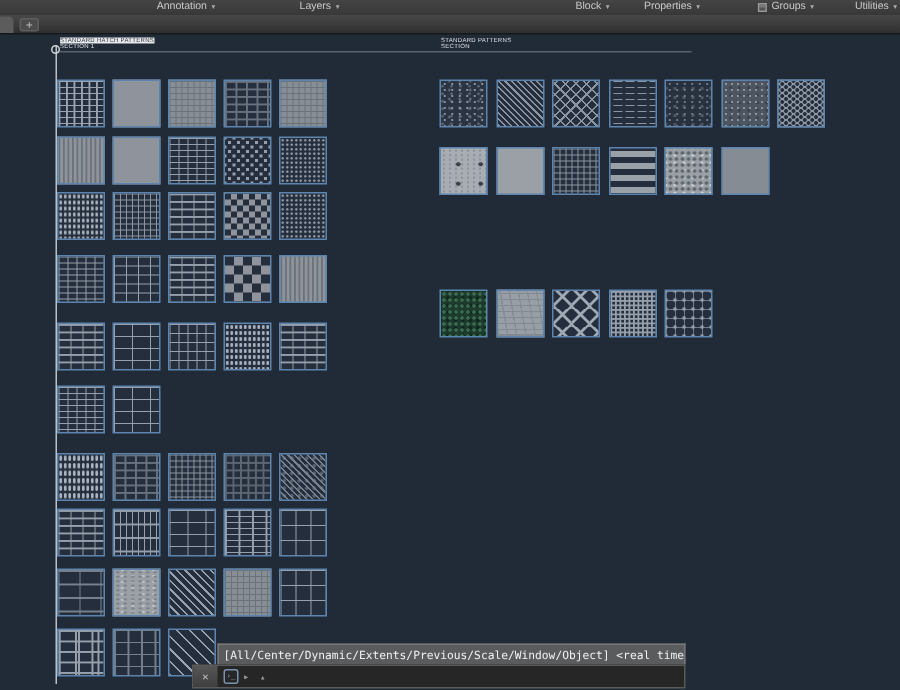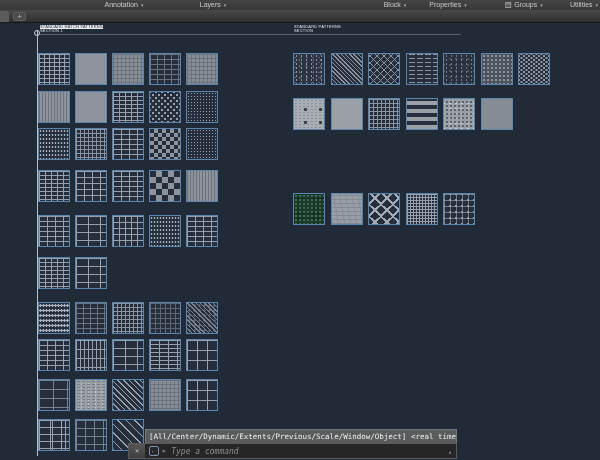--- a/index.html
+++ b/index.html
@@ -213,18 +213,17 @@
       <div class="swatch p-grid-dense" style="left: 405.5px; top: 193px; width: 32px; height: 32px;"></div>
       <div class="swatch p-woven" style="left: 443px; top: 193px; width: 32px; height: 32px;"></div>
     </div>
 
   <div id="cmdwin">
     <div id="cmd-history">[All/Center/Dynamic/Extents/Previous/Scale/Window/Object] &lt;real time&gt;: _e</div>
     <div id="cmd-row">
       <div id="cmd-grip">✕</div>
       <div id="cmd-icon">›_</div>
       <div id="cmd-caret">▸</div>
-      <input id="cmd-input" placeholder="Type a command" style="">
       <div id="cmd-expand">▴</div>
     </div>
   </div>
 
 </div>
 
 </body></html>

